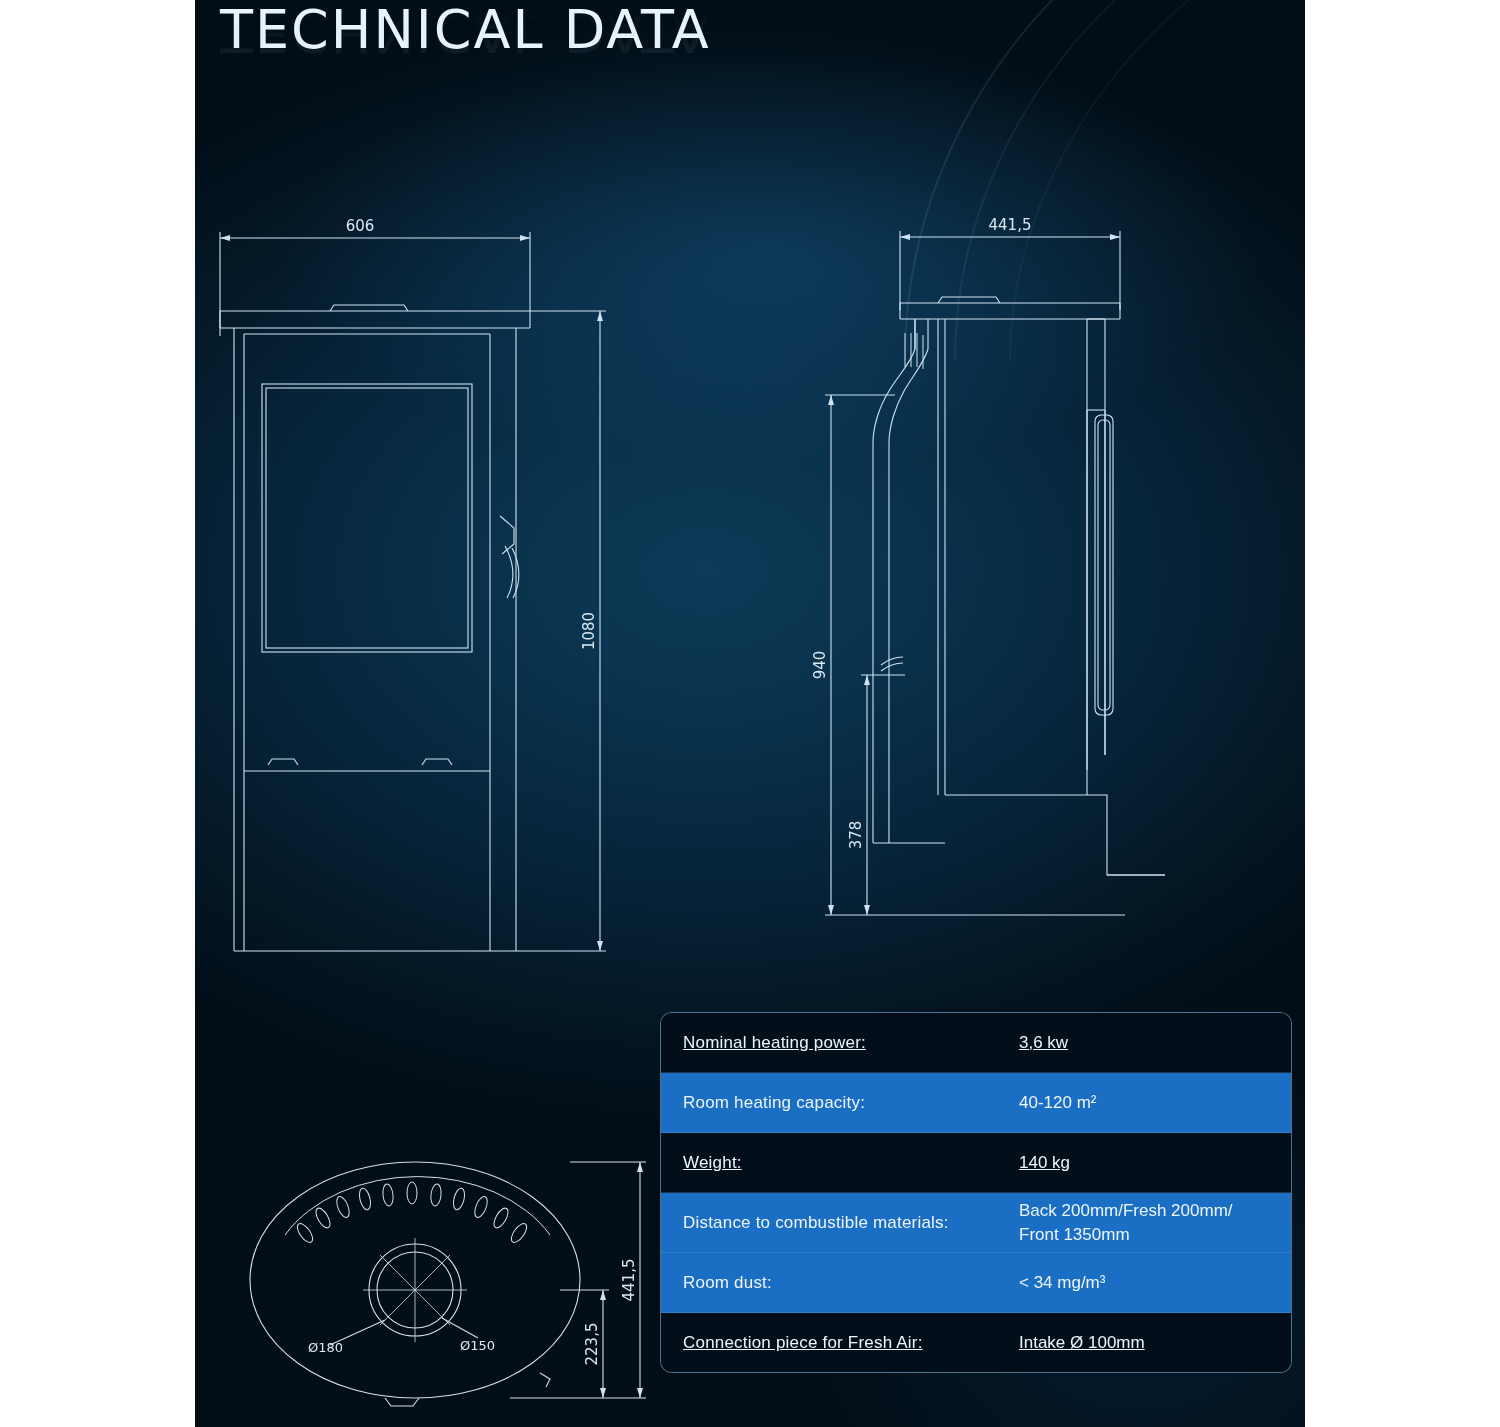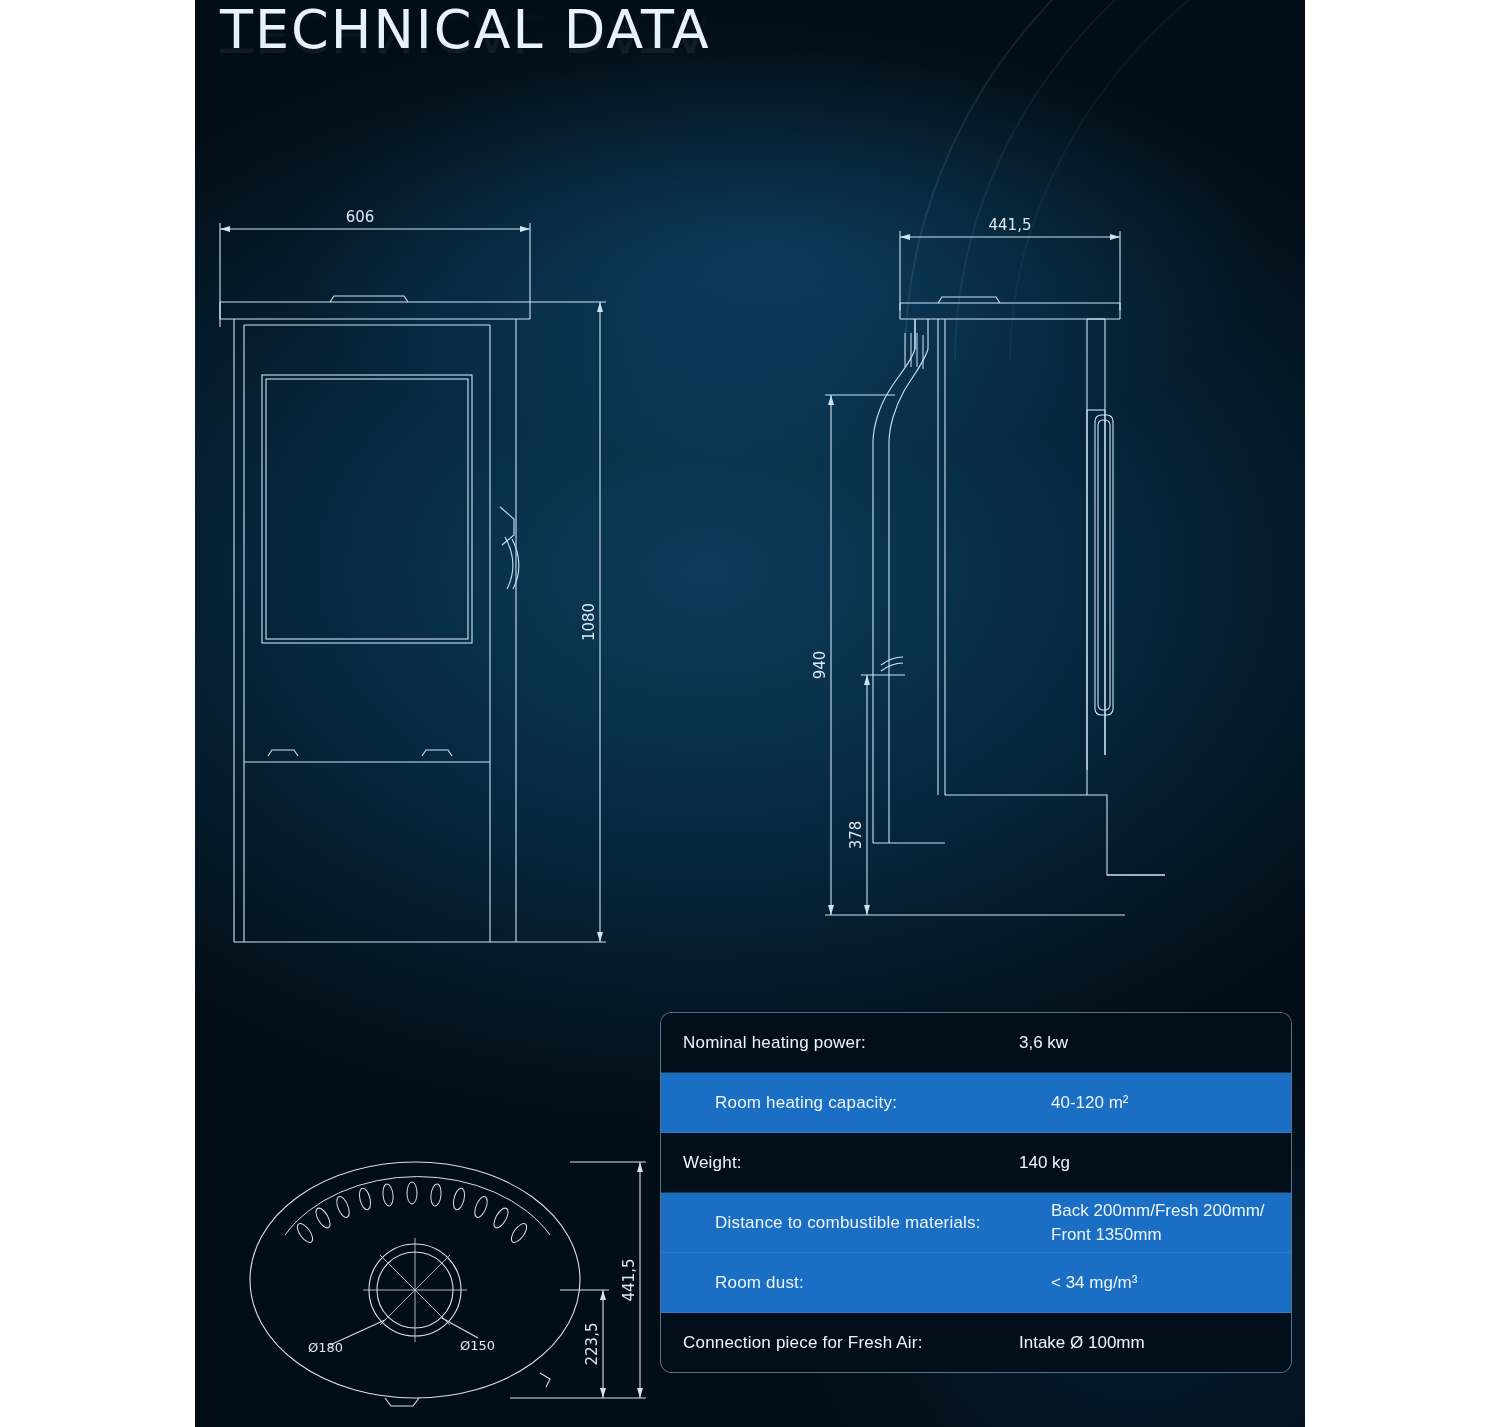--- a/index.html
+++ b/index.html
@@ -78,21 +78,21 @@
     transform-origin: top center;
     margin-top: 2px;
     -webkit-mask-image: linear-gradient(to bottom, rgba(0,0,0,0.55), rgba(0,0,0,0));
     mask-image: linear-gradient(to bottom, rgba(0,0,0,0.55), rgba(0,0,0,0));
   }
 
   
   .drawing {
     position: absolute;
   }
-  .dwg-front { left: 5px;  top: 207px; }
+  .dwg-front { left: 5px;  top: 216px; }
   .dwg-side  { left: 600px; top: 215px; }
   .dwg-top   { left: 15px;  top: 1130px; }
 
   svg text {
     font-family: "DejaVu Sans", sans-serif;
     fill: #dbe9f5;
   }
 
   
   .spec-table {
@@ -109,22 +109,22 @@
   .spec-row {
     display: flex;
     align-items: center;
     min-height: 51px;
     padding: 4px 0;
     font-size: 17px;
     color: #eef5fb;
     border-bottom: 1px solid rgba(120,170,210,0.25);
   }
   .spec-row:last-child { border-bottom: none; }
-  .spec-row.alt { background: #1a6fc4; padding-left: 32px; }
-  .spec-row.dark { background: #020f1a; }
+  .spec-row.alt { background: #1a6fc4; }
+  .spec-row.dark { background: #020f1a; text-decoration: underline; }
   .spec-label {
     flex: 0 0 358px;
     padding-left: 22px;
     box-sizing: border-box;
     letter-spacing: 0.2px;
   }
   .spec-value {
     flex: 1 1 auto;
     padding-right: 14px;
     line-height: 24px;

